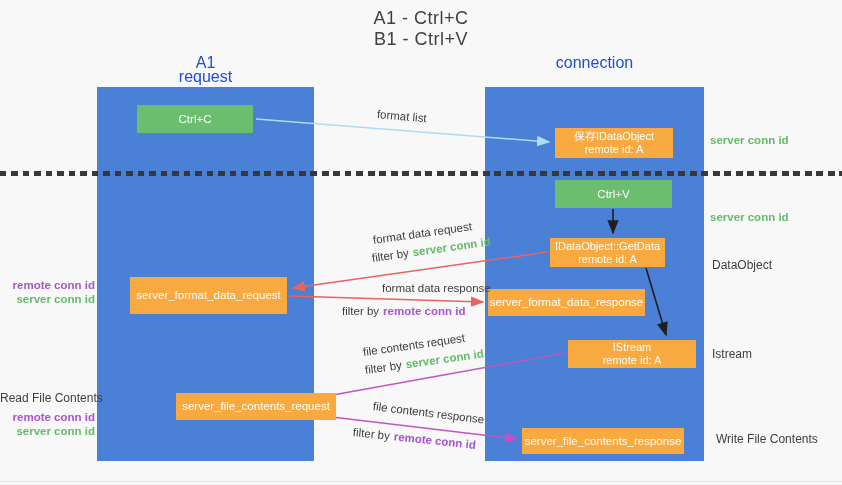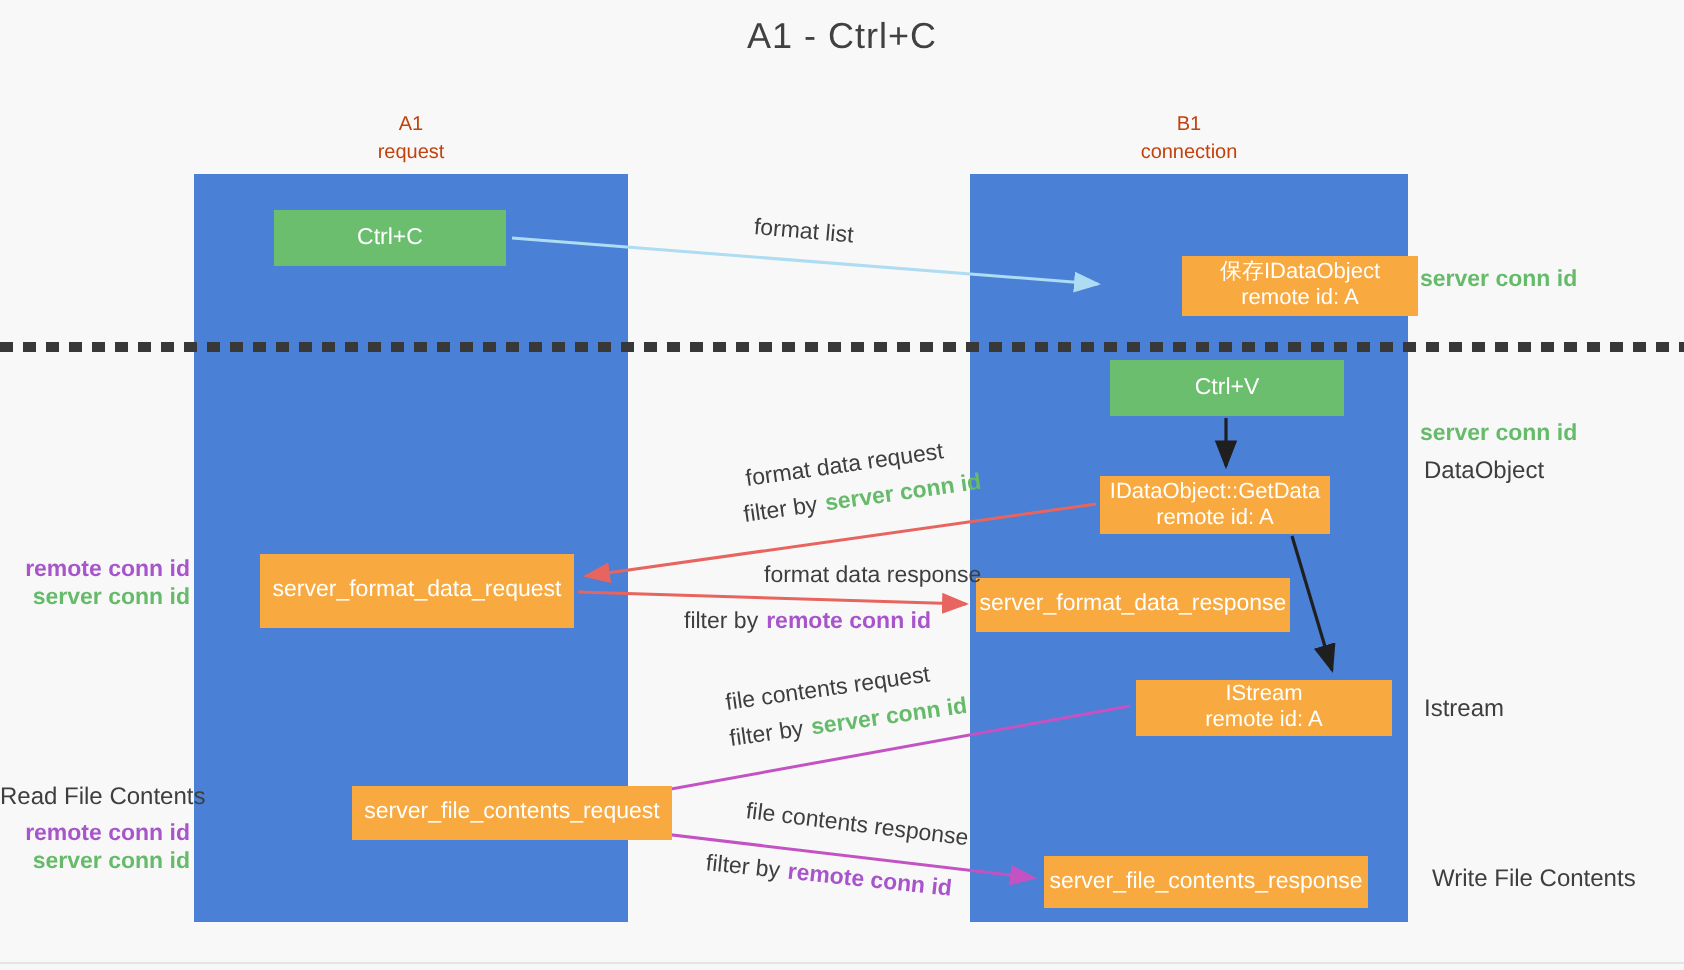--- a/index.html
+++ b/index.html
@@ -7,21 +7,21 @@
     --arrow_blue:#aedcf2; --arrow_red:#e8645e; --arrow_magenta:#c353c3;
     --arrow_black:#1f1f1f; --text_green:#65bb6a; --text_purple:#a855cc; --text_dark:#3e3e3e;
   }
   html,body{margin:0;padding:0;}
   body{background:#ffffff;font-family:"Liberation Sans",sans-serif;}
   .canvas{position:relative;width:842px;height:485px;background:#f8f8f8;overflow:hidden;}
 
   .title{position:absolute;left:0;top:8px;width:842px;text-align:center;
          font-size:18px;line-height:21px;color:#414141;letter-spacing:.5px;}
 
-  .lane-header{position:absolute;text-align:center;font-size:10px;line-height:14px;color:#c2410c;}
+  .lane-header{position:absolute;text-align:center;font-size:16px;line-height:14px;color:#1d4ed8;}
   .lane{position:absolute;background:var(--lane_blue);}
 
   .dotted{position:absolute;left:0;top:171px;width:842px;height:5px;
           background:repeating-linear-gradient(90deg,#383838 0 6.5px,transparent 6.5px 11.5px);}
 
   .node{position:absolute;display:flex;flex-direction:column;align-items:center;justify-content:center;
         color:#fff;font-size:11.5px;line-height:13px;text-align:center;white-space:nowrap;}
   .node.green{background:var(--box_green);}
   .node.orange{background:var(--box_orange);}
 
@@ -42,28 +42,28 @@
 
   .bottom-line{position:absolute;left:0;top:481px;width:842px;height:1px;background:#e4e4e4;}
 </style>
 </head>
 <body>
 
 <div class="canvas">
 
   <div class="title">
     <div>A1 - Ctrl+C</div>
+    <div>B1 - Ctrl+V</div>
   </div>
 
   <div class="lane-header" style="left:97px;top:56px;width:217px;">
     <div>A1</div>
     <div>request</div>
   </div>
   <div class="lane-header" style="left:485px;top:56px;width:219px;">
-    <div>B1</div>
     <div>connection</div>
   </div>
 
   <div class="lane" style="left:97px;top:87px;width:217px;height:374px;"></div>
   <div class="lane" style="left:485px;top:87px;width:219px;height:374px;"></div>
 
   <div class="dotted"></div>
 
   <svg class="arrows" viewBox="0 0 842 485">
     <defs>
@@ -85,21 +85,21 @@
     <line x1="548" y1="252" x2="293" y2="288" style="stroke:var(--arrow_red);stroke-width:1.5" marker-end="url(#ar)"></line>
     <line x1="289" y1="296" x2="483" y2="302" style="stroke:var(--arrow_red);stroke-width:1.5" marker-end="url(#ar)"></line>
     <line x1="646" y1="268" x2="666" y2="335" style="stroke:var(--arrow_black);stroke-width:1.6" marker-end="url(#ak)"></line>
     <line x1="565" y1="353" x2="294" y2="402" style="stroke:var(--arrow_magenta);stroke-width:1.5" marker-end="url(#am)"></line>
     <line x1="290" y1="412" x2="517" y2="439" style="stroke:var(--arrow_magenta);stroke-width:1.5" marker-end="url(#am)"></line>
   </svg>
 
   <div class="node green" style="left:137px;top:105px;width:116px;height:28px;">
     <div>Ctrl+C</div>
   </div>
-  <div class="node orange" style="left:555px;top:128px;width:118px;height:30px;font-size:11px;margin-left:36px;">
+  <div class="node orange" style="left:555px;top:128px;width:118px;height:30px;font-size:11px;">
     <div>保存IDataObject</div>
     <div>remote id: A</div>
   </div>
   <div class="node green" style="left:555px;top:180px;width:117px;height:28px;">
     <div>Ctrl+V</div>
   </div>
   <div class="node orange" style="left:550px;top:238px;width:115px;height:29px;font-size:11px;">
     <div>IDataObject::GetData</div>
     <div>remote id: A</div>
   </div>
@@ -137,21 +137,21 @@
     <span>filter by</span><span class="green-t">server conn id</span>
   </div>
 
   <div class="alabel" style="left:373px;top:400px;transform:rotate(7deg);">file contents response</div>
   <div class="alabel" style="left:353px;top:426px;transform:rotate(6deg);">
     <span>filter by</span><span class="purple-t">remote conn id</span>
   </div>
 
   <div class="side-label bold-green" style="left:710px;top:134px;">server conn id</div>
   <div class="side-label bold-green" style="left:710px;top:211px;">server conn id</div>
-  <div class="side-label" style="left:712px;top:228px;">DataObject</div>
+  <div class="side-label" style="left:712px;top:258px;">DataObject</div>
   <div class="side-label" style="left:712px;top:347px;">Istream</div>
   <div class="side-label" style="left:716px;top:432px;">Write File Contents</div>
 
   <div class="side-label bold-purple left-col" style="top:279px;">remote conn id</div>
   <div class="side-label bold-green left-col" style="top:293px;">server conn id</div>
   <div class="side-label left-col" style="top:391px;">Read File Contents</div>
   <div class="side-label bold-purple left-col" style="top:411px;">remote conn id</div>
   <div class="side-label bold-green left-col" style="top:425px;">server conn id</div>
 
   <div class="bottom-line"></div>

